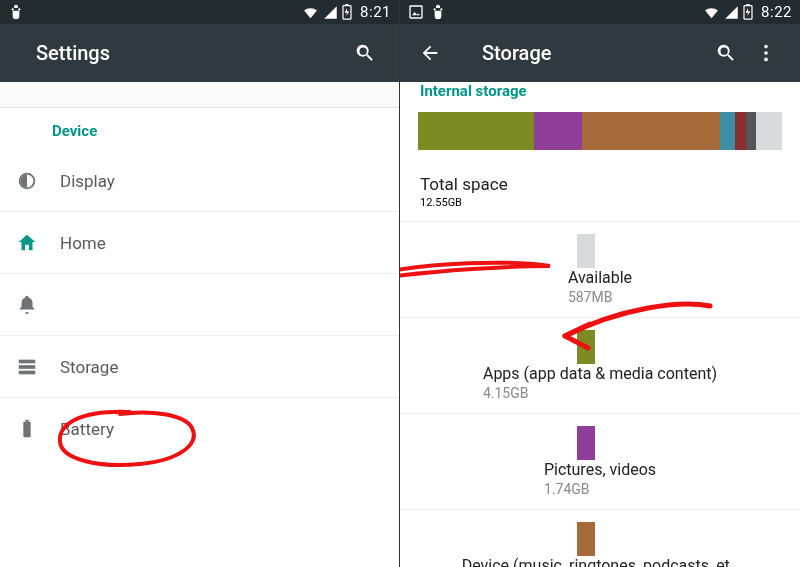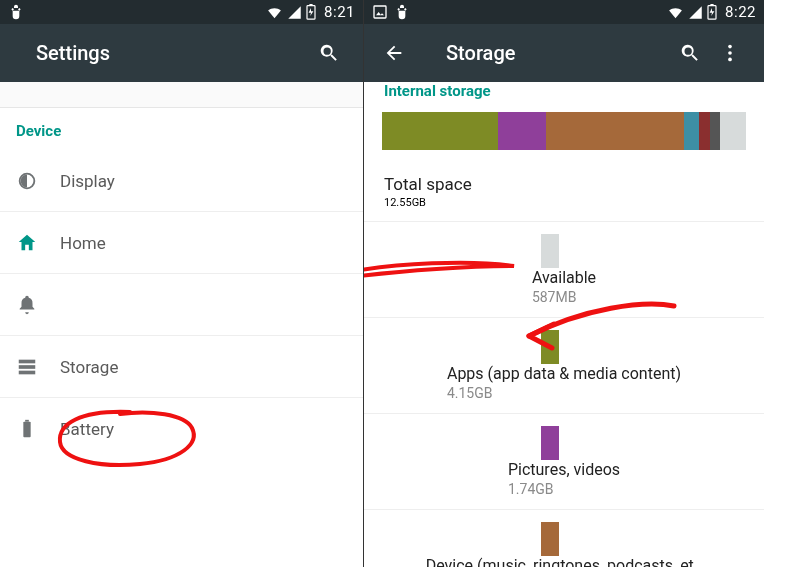--- a/index.html
+++ b/index.html
@@ -1,37 +1,37 @@
 <!DOCTYPE html>
 <html><head>
 <meta charset="utf-8">
 <style>
   * { box-sizing: border-box; margin: 0; padding: 0; }
   html, body { width: 800px; height: 567px; font-family: Roboto, "Helvetica Neue", Arial, sans-serif; background: #fff; }
   .container { display: flex; width: 800px; height: 567px; }
   .pane { height: 567px; overflow: hidden; background: #fff; position: relative; }
-  .pane-left { width: 364px; border-right: 1px solid #333; }
+  .pane-left { width: 400px; border-right: 1px solid #333; }
   .pane-right { width: 400px; }
 
   .statusbar { height: 24px; background: #232c30; color: #fff; display: flex; align-items: center; justify-content: flex-end; padding: 0 8px; font-size: 13px; }
   .statusbar .left-icons { position: absolute; left: 8px; display: flex; gap: 6px; }
   .statusbar .right-icons { display: flex; align-items: center; gap: 4px; }
   .statusbar svg { fill: #fff; }
   .clock { font-size: 15px; margin-left: 4px; letter-spacing: 0.5px; }
 
   .appbar { height: 58px; background: #2e3a40; color: #fff; display: flex; align-items: center; padding: 0 14px; }
   .appbar .title { font-size: 20px; font-weight: 500; flex: 1; margin-left: 22px; }
   .appbar .icon-btn { width: 40px; height: 40px; display: flex; align-items: center; justify-content: center; cursor: pointer; }
   .appbar svg { fill: #fff; }
   .appbar .back { margin-right: 10px; margin-left: -4px; }
 
   .content { background: #fff; }
   .pre-gap { height: 26px; background: #fafafa; border-bottom: 1px solid #e6e6e6; }
 
-  .section-header { color: #009688; font-weight: 700; font-size: 15px; padding: 14px 16px 10px 16px; }
+  .section-header { color: #009688; font-weight: 700; font-size: 15px; padding: 14px 16px 10px 16px; margin-left: 36px; }
 
   .list { }
   .list-item { display: flex; align-items: center; height: 62px; padding: 0 16px; border-bottom: 1px solid #eeeeee; cursor: pointer; }
   .list-item .li-icon { width: 44px; display: flex; align-items: center; justify-content: flex-start; }
   .list-item .li-icon svg { fill: #6f7375; }
   .list-item .li-label { font-size: 17px; color: #5a5a5a; }
 
   
   .section-header-r { color: #009688; font-weight: 700; font-size: 15px; padding: 0 20px 8px 20px; }
   .usage-bar { height: 38px; margin: 4px 18px 14px 18px; display: flex; }

